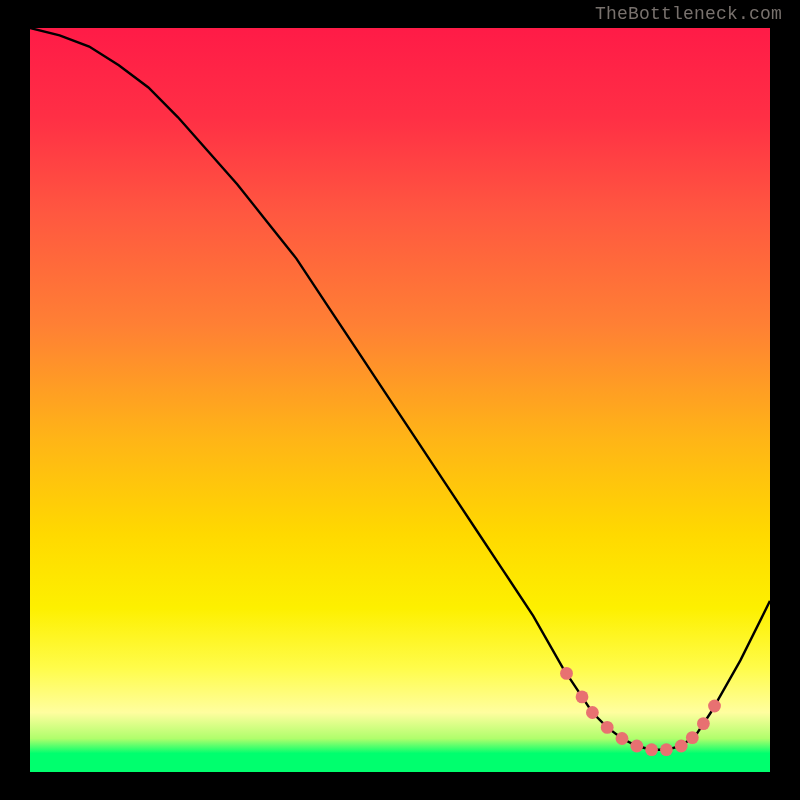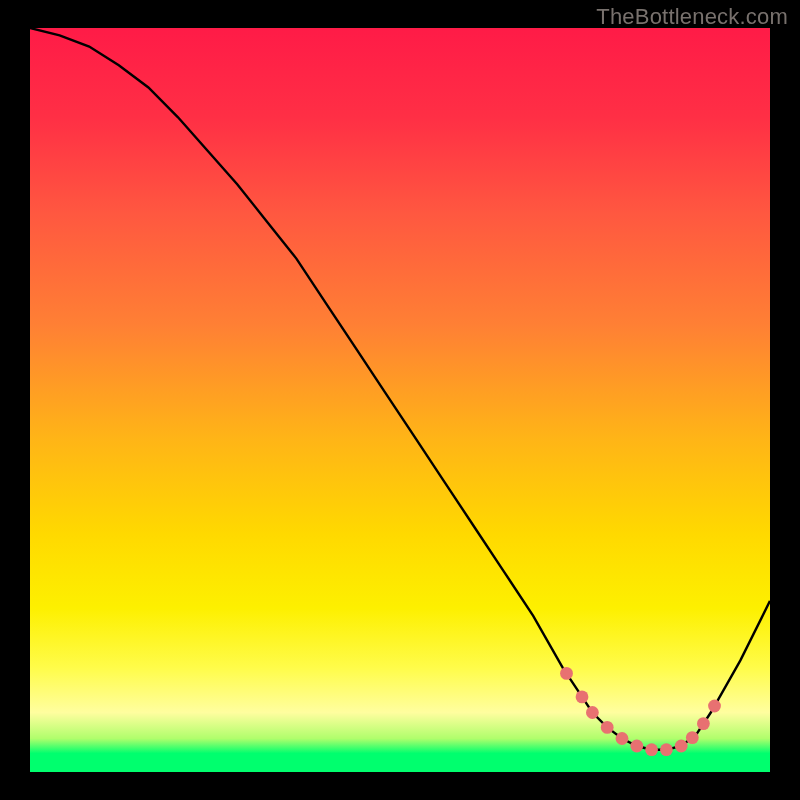--- a/index.html
+++ b/index.html
@@ -11,23 +11,23 @@
     overflow: hidden;
   }
   .wrap {
     position: relative;
     width: 800px;
     height: 800px;
   }
   .attrib {
     position: absolute;
     top: 4px;
-    right: 12px;
-    font-family: Liberation Sans, sans-serif;
-    font-size: 22px;
+    right: 18px;
+    font-family: Liberation Mono, monospace;
+    font-size: 18px;
     color: #78716d;
     letter-spacing: 0.2px;
   }
   svg {
     position: absolute;
     left: 0;
     top: 0;
   }
 </style>
 </head>

